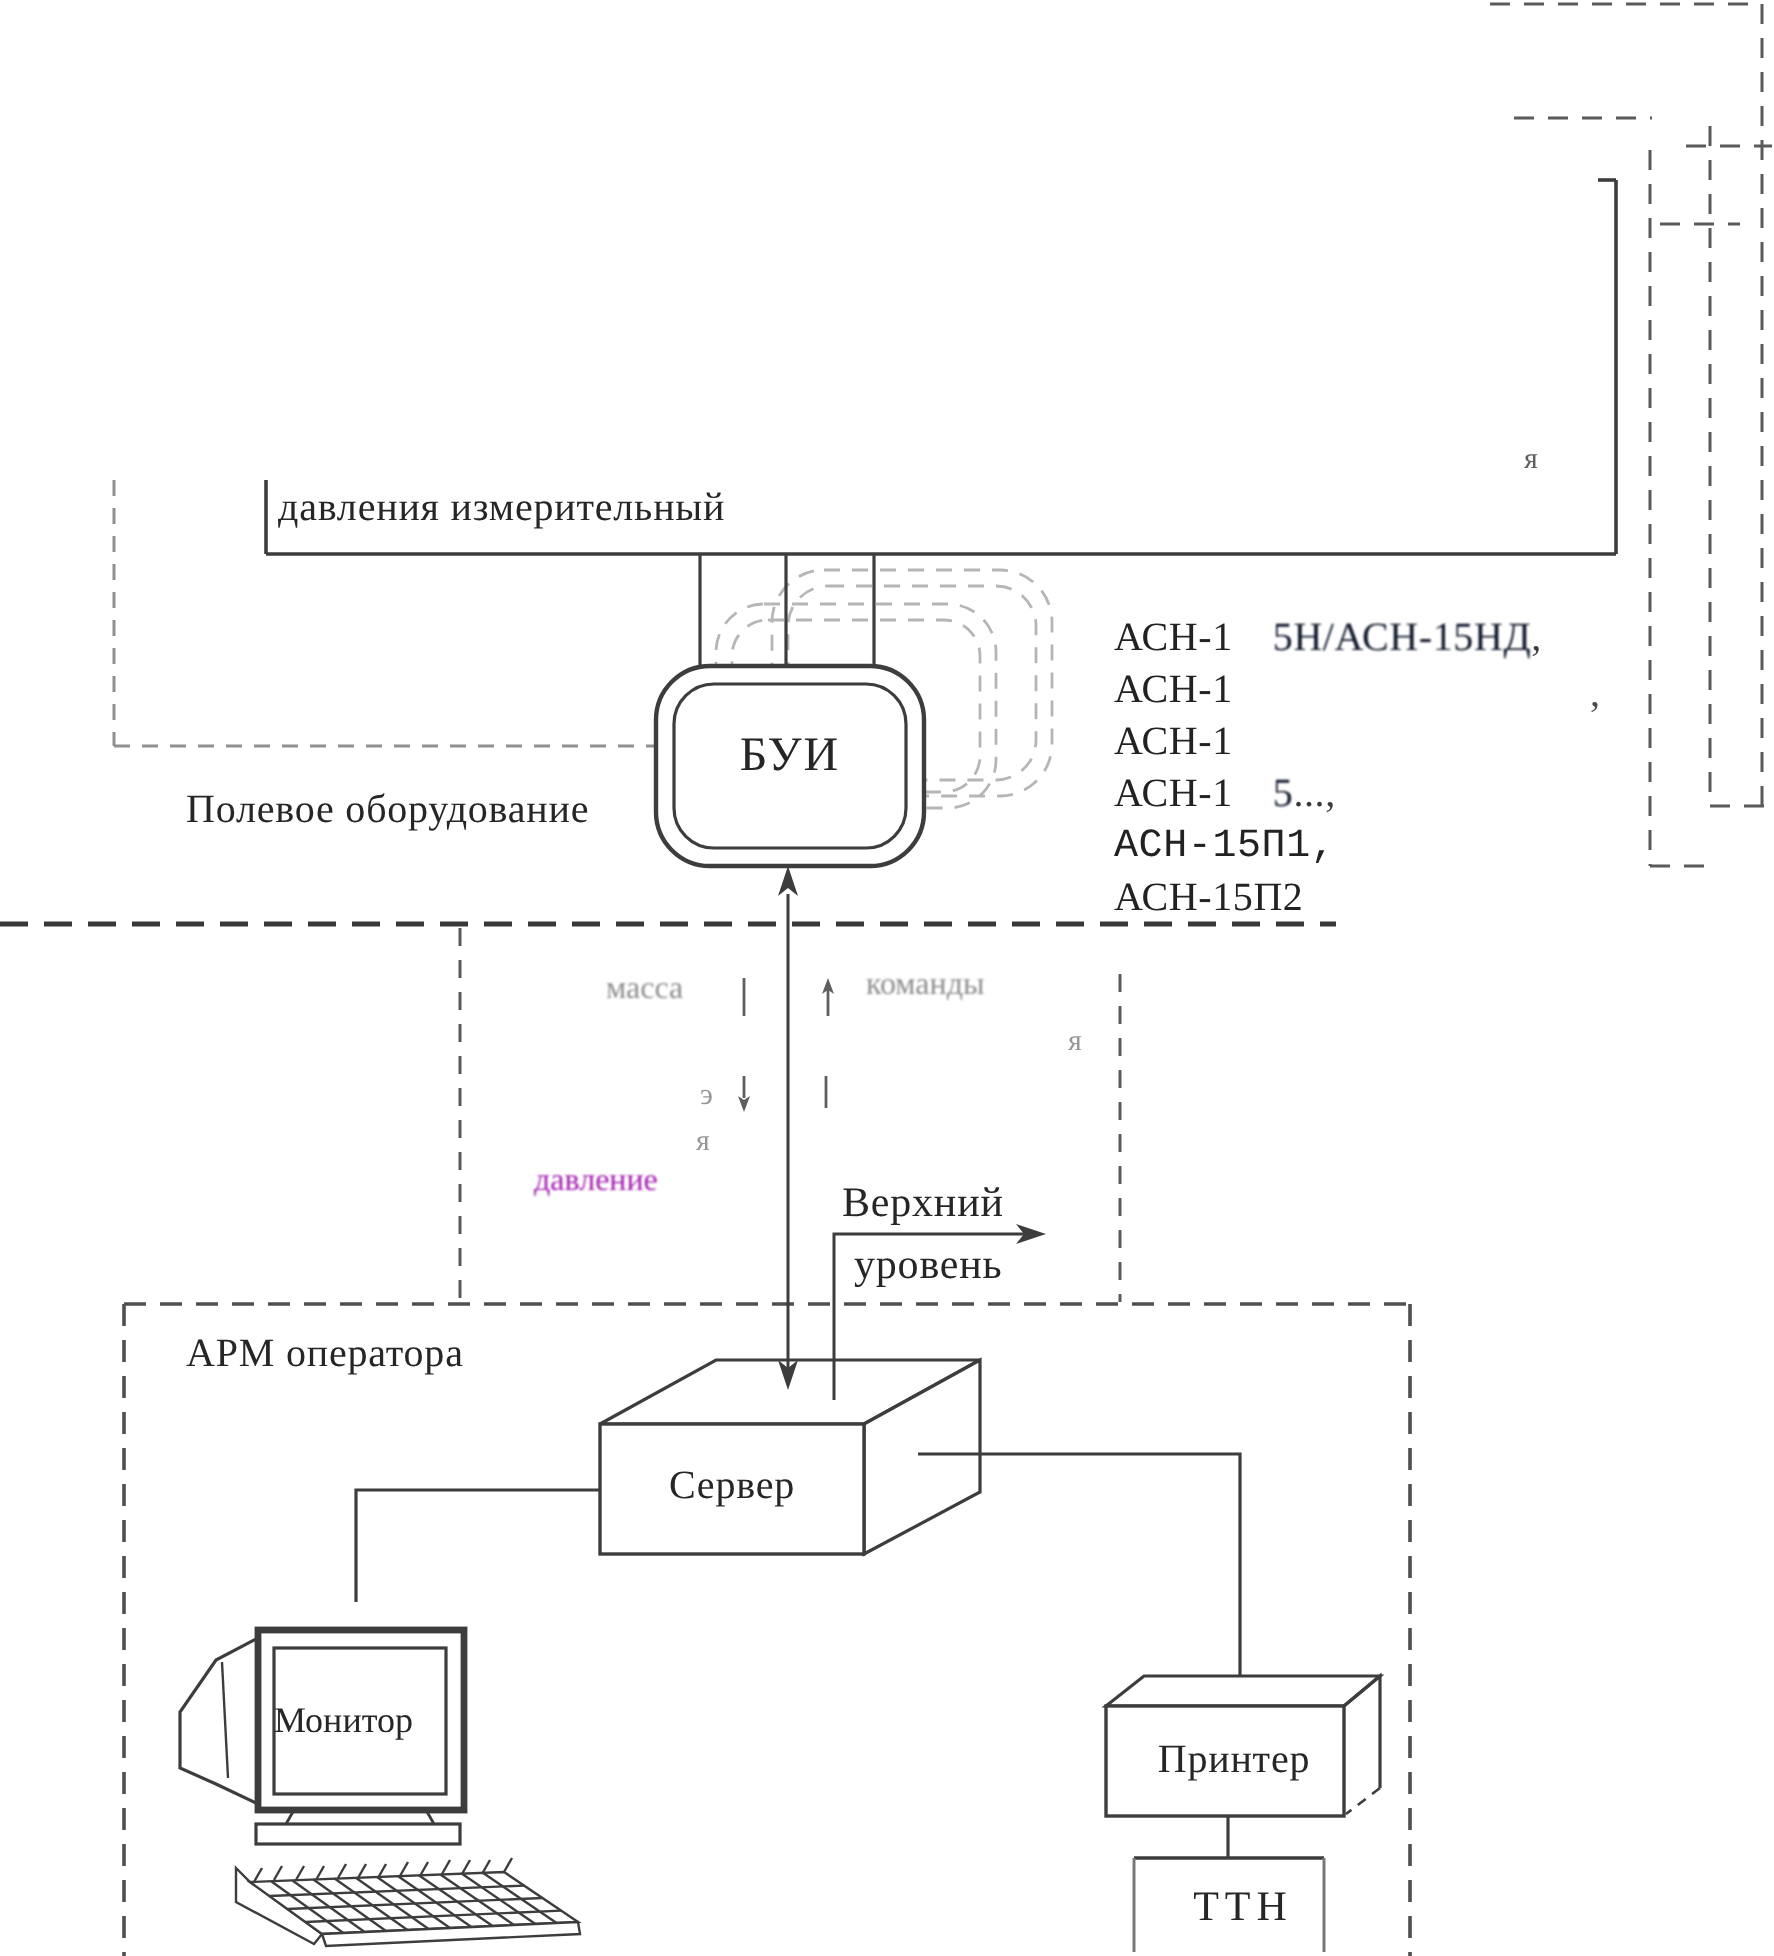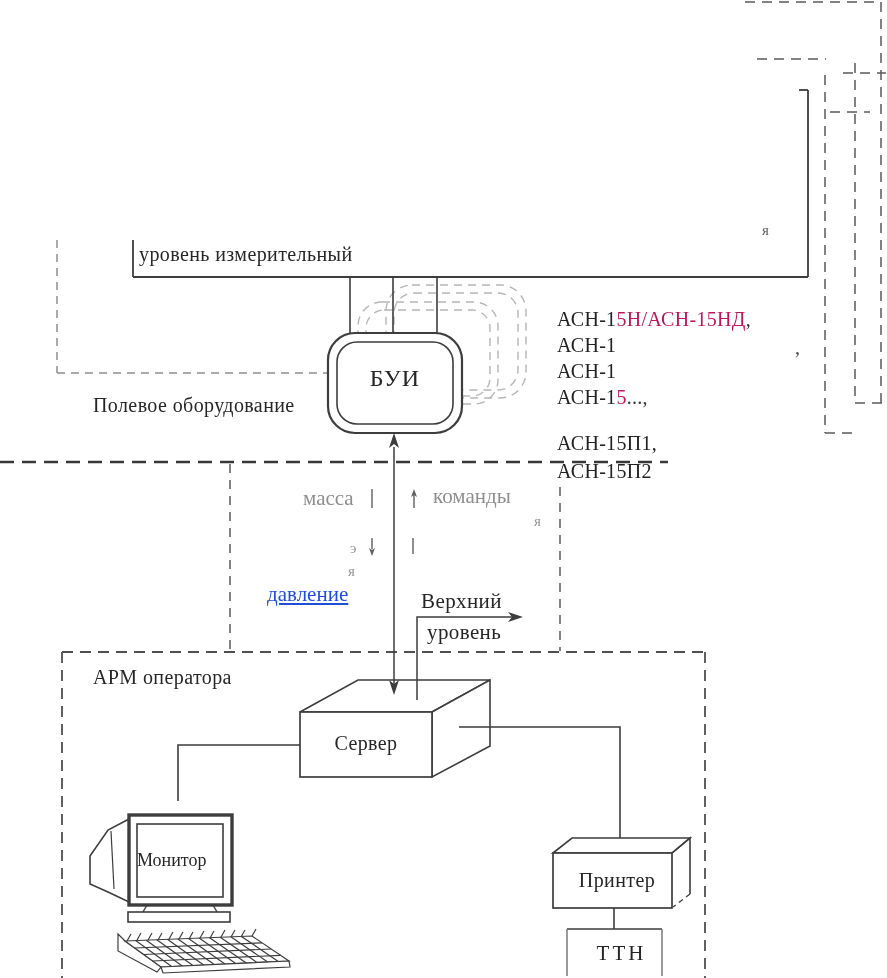--- a/index.html
+++ b/index.html
@@ -2,29 +2,29 @@
 <html><head>
 <meta charset="utf-8">
 <style>
   html,body{margin:0;padding:0;background:#fff;}
   .stage{position:relative;width:887px;height:978px;background:#ffffff;overflow:hidden;
          font-family:"Liberation Serif","DejaVu Serif",serif;color:#222;}
   .stage svg{position:absolute;left:0;top:0;}
   .lbl{position:absolute;white-space:nowrap;color:#262626;}
   .fs20{font-size:20px;letter-spacing:0.4px;}
   .fs21{font-size:21px;letter-spacing:0.4px;}
-  .fs19{font-size:21px;}
+  .fs19{font-size:16px;}
   .fs18{font-size:18px;}
   .fs24{font-size:24px;letter-spacing:1px;}
   .ctr{text-align:center;}
   .faded{color:#8e8e8e;filter:blur(0.4px);}
-  .vfaded{color:#1d4ed8;filter:blur(0.5px);text-decoration:underline;}
+  .vfaded{color:#a21caf;filter:blur(0.5px);}
   .remn{color:#979797;font-size:15px;filter:blur(0.3px);}
   .asn-row{position:absolute;left:557px;font-size:20px;letter-spacing:0.3px;white-space:nowrap;}
-  .ghost{color:#be185d;filter:blur(0.5px);}
+  .ghost{color:#0f172a;filter:blur(0.5px);margin-left:20px;}
   .tail{color:#3a3a3a;}
 </style>
 </head>
 <body>
 
 <div class="stage">
 
   <svg width="887" height="978" viewBox="0 0 887 978">
 
     <g stroke="#5a5a5a" stroke-width="1.5" fill="none" stroke-dasharray="10 7">
@@ -170,31 +170,31 @@
       <rect x="553" y="853" width="119" height="55" stroke-width="1.7"></rect>
     </g>
 
     <g stroke="#3d3d3d" fill="none">
       <line x1="567" y1="929" x2="662" y2="929" stroke-width="1.7"></line>
       <line x1="567" y1="929" x2="567" y2="976" stroke-width="1.5" stroke="#787878"></line>
       <line x1="662" y1="929" x2="662" y2="976" stroke-width="1.5" stroke="#787878"></line>
     </g>
   </svg>
 
-  <div class="lbl fs20" style="left:139px;top:243px;">уровень измерительный</div>
+  <div class="lbl fs20" style="left:139px;top:243px;">давления измерительный</div>
   <div class="lbl remn" style="left:762px;top:222px;color:#5f5f5f;">я</div>
   <div class="lbl fs24 ctr" style="left:328px;top:365px;width:134px;">БУИ</div>
   <div class="lbl fs20" style="left:93px;top:394px;">Полевое оборудование</div>
 
   <div class="asn-row" style="top:308px;"><span>АСН-1</span><span class="ghost">5Н/АСН-15НД</span><span class="tail">,</span></div>
   <div class="asn-row" style="top:334px;"><span>АСН-1</span><span class="ghost"></span><span class="tail"></span></div>
   <div class="asn-row" style="top:360px;"><span>АСН-1</span><span class="ghost"></span><span class="tail"></span></div>
   <div class="asn-row" style="top:386px;"><span>АСН-1</span><span class="ghost">5</span><span class="tail">...,</span></div>
-  <div class="asn-row" style="top:432px;"><span>АСН-15П1,</span><span class="ghost"></span><span class="tail"></span></div>
-  <div class="asn-row" style="top:438px;margin-top:22px;"><span>АСН-15П2</span><span class="ghost"></span><span class="tail"></span></div>
+  <div class="asn-row" style="top:412px;font-family:Liberation Mono, monospace;"><span>АСН-15П1,</span><span class="ghost"></span><span class="tail"></span></div>
+  <div class="asn-row" style="top:438px;"><span>АСН-15П2</span><span class="ghost"></span><span class="tail"></span></div>
   <div class="lbl fs20" style="left:795px;top:336px;color:#4a4a4a;">,</div>
 
   <div class="lbl fs19 faded" style="left:303px;top:486px;">масса</div>
   <div class="lbl fs19 faded" style="left:433px;top:484px;">команды</div>
   <div class="lbl fs19 vfaded" style="left:267px;top:582px;">давление</div>
   <div class="lbl remn" style="left:350px;top:540px;">э</div>
   <div class="lbl remn" style="left:348px;top:563px;">я</div>
   <div class="lbl remn" style="left:534px;top:513px;">я</div>
 
   <div class="lbl fs21" style="left:421px;top:589px;">Верхний</div>

